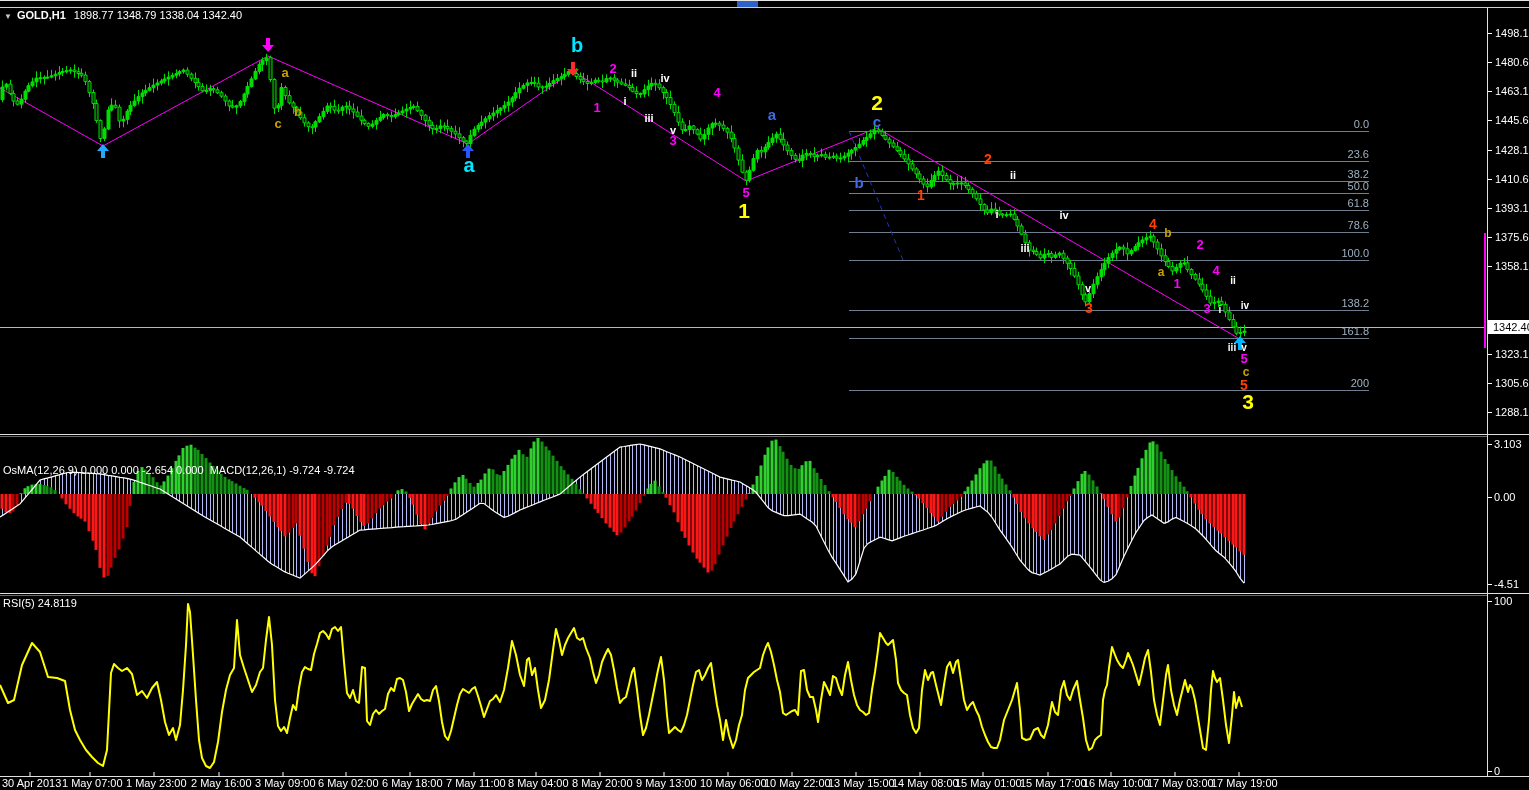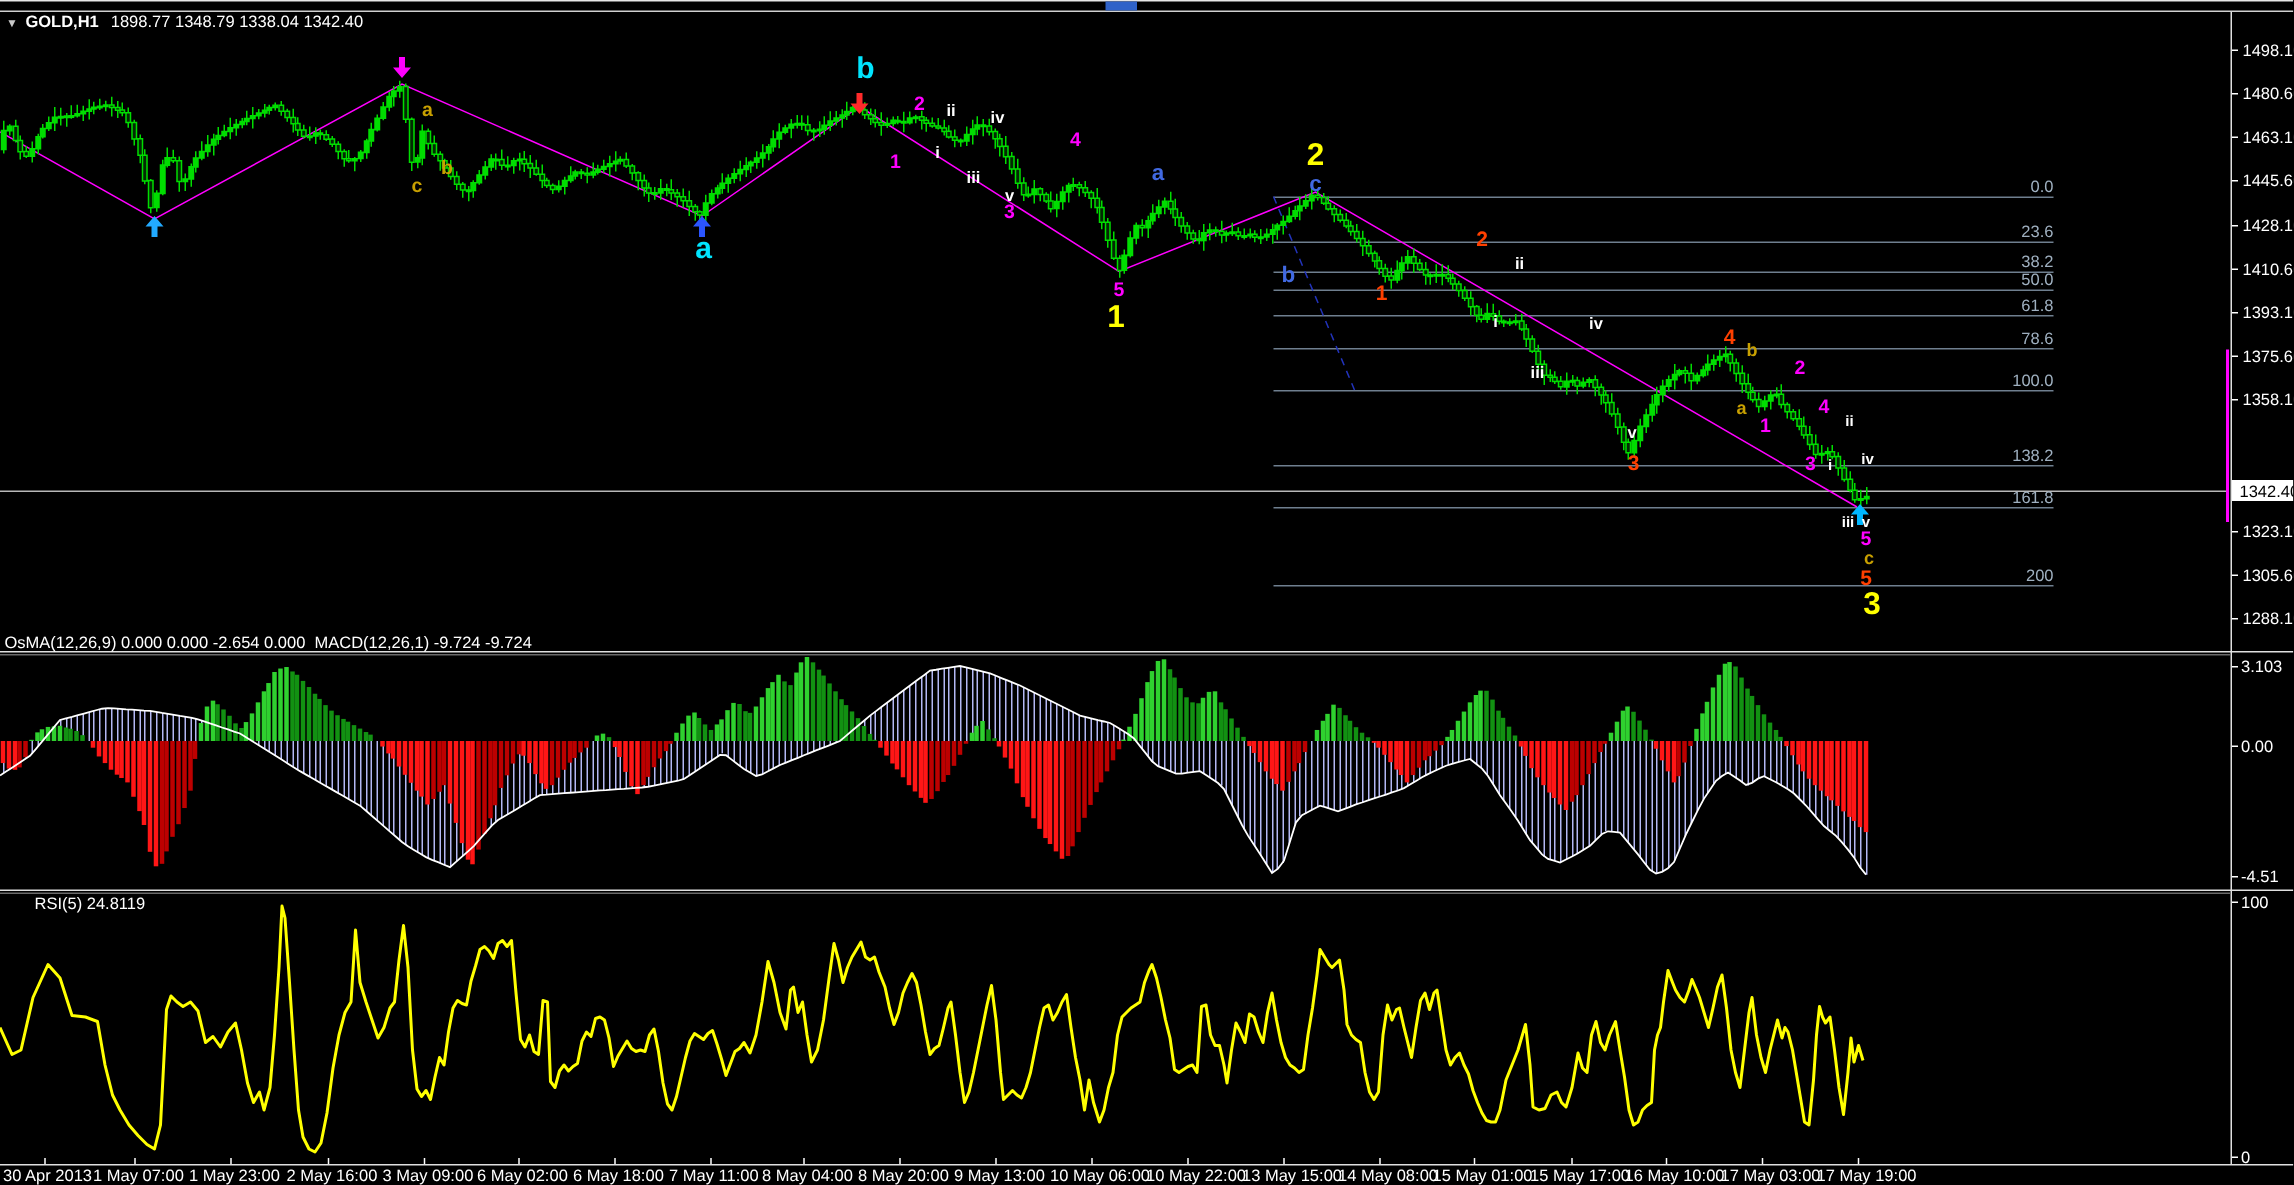--- a/index.html
+++ b/index.html
@@ -3,22 +3,22 @@
 <meta charset="utf-8">
 <style>
   html,body{margin:0;padding:0;background:#000;width:1529px;height:790px;overflow:hidden;
     font-family:"Liberation Sans",sans-serif;}
   #stage{position:relative;width:1529px;height:790px;background:#000;}
   svg{position:absolute;left:0;top:0;}
   .hud{position:absolute;color:#fff;font-size:11px;white-space:pre;z-index:5;}
   #symbol-title{left:4px;top:9px;}
   #symbol-title .dd{color:#c8c8c8;font-size:8px;margin-right:5px;}
   #symbol-title .sym{font-weight:bold;margin-right:8px;}
-  #osma-label{left:3px;top:423px;}
-  #rsi-label{left:3px;top:597px;margin-left:20px;}
+  #osma-label{left:3px;top:464px;}
+  #rsi-label{left:3px;top:597px;}
   text{font-family:"Liberation Sans",sans-serif;}
 </style>
 </head>
 <body>
 
 <div id="stage">
   <svg id="cv" width="1529" height="790">
       <defs>
         <clipPath id="clipMain">
           <rect x="0" y="9" width="1486" height="424"></rect>

